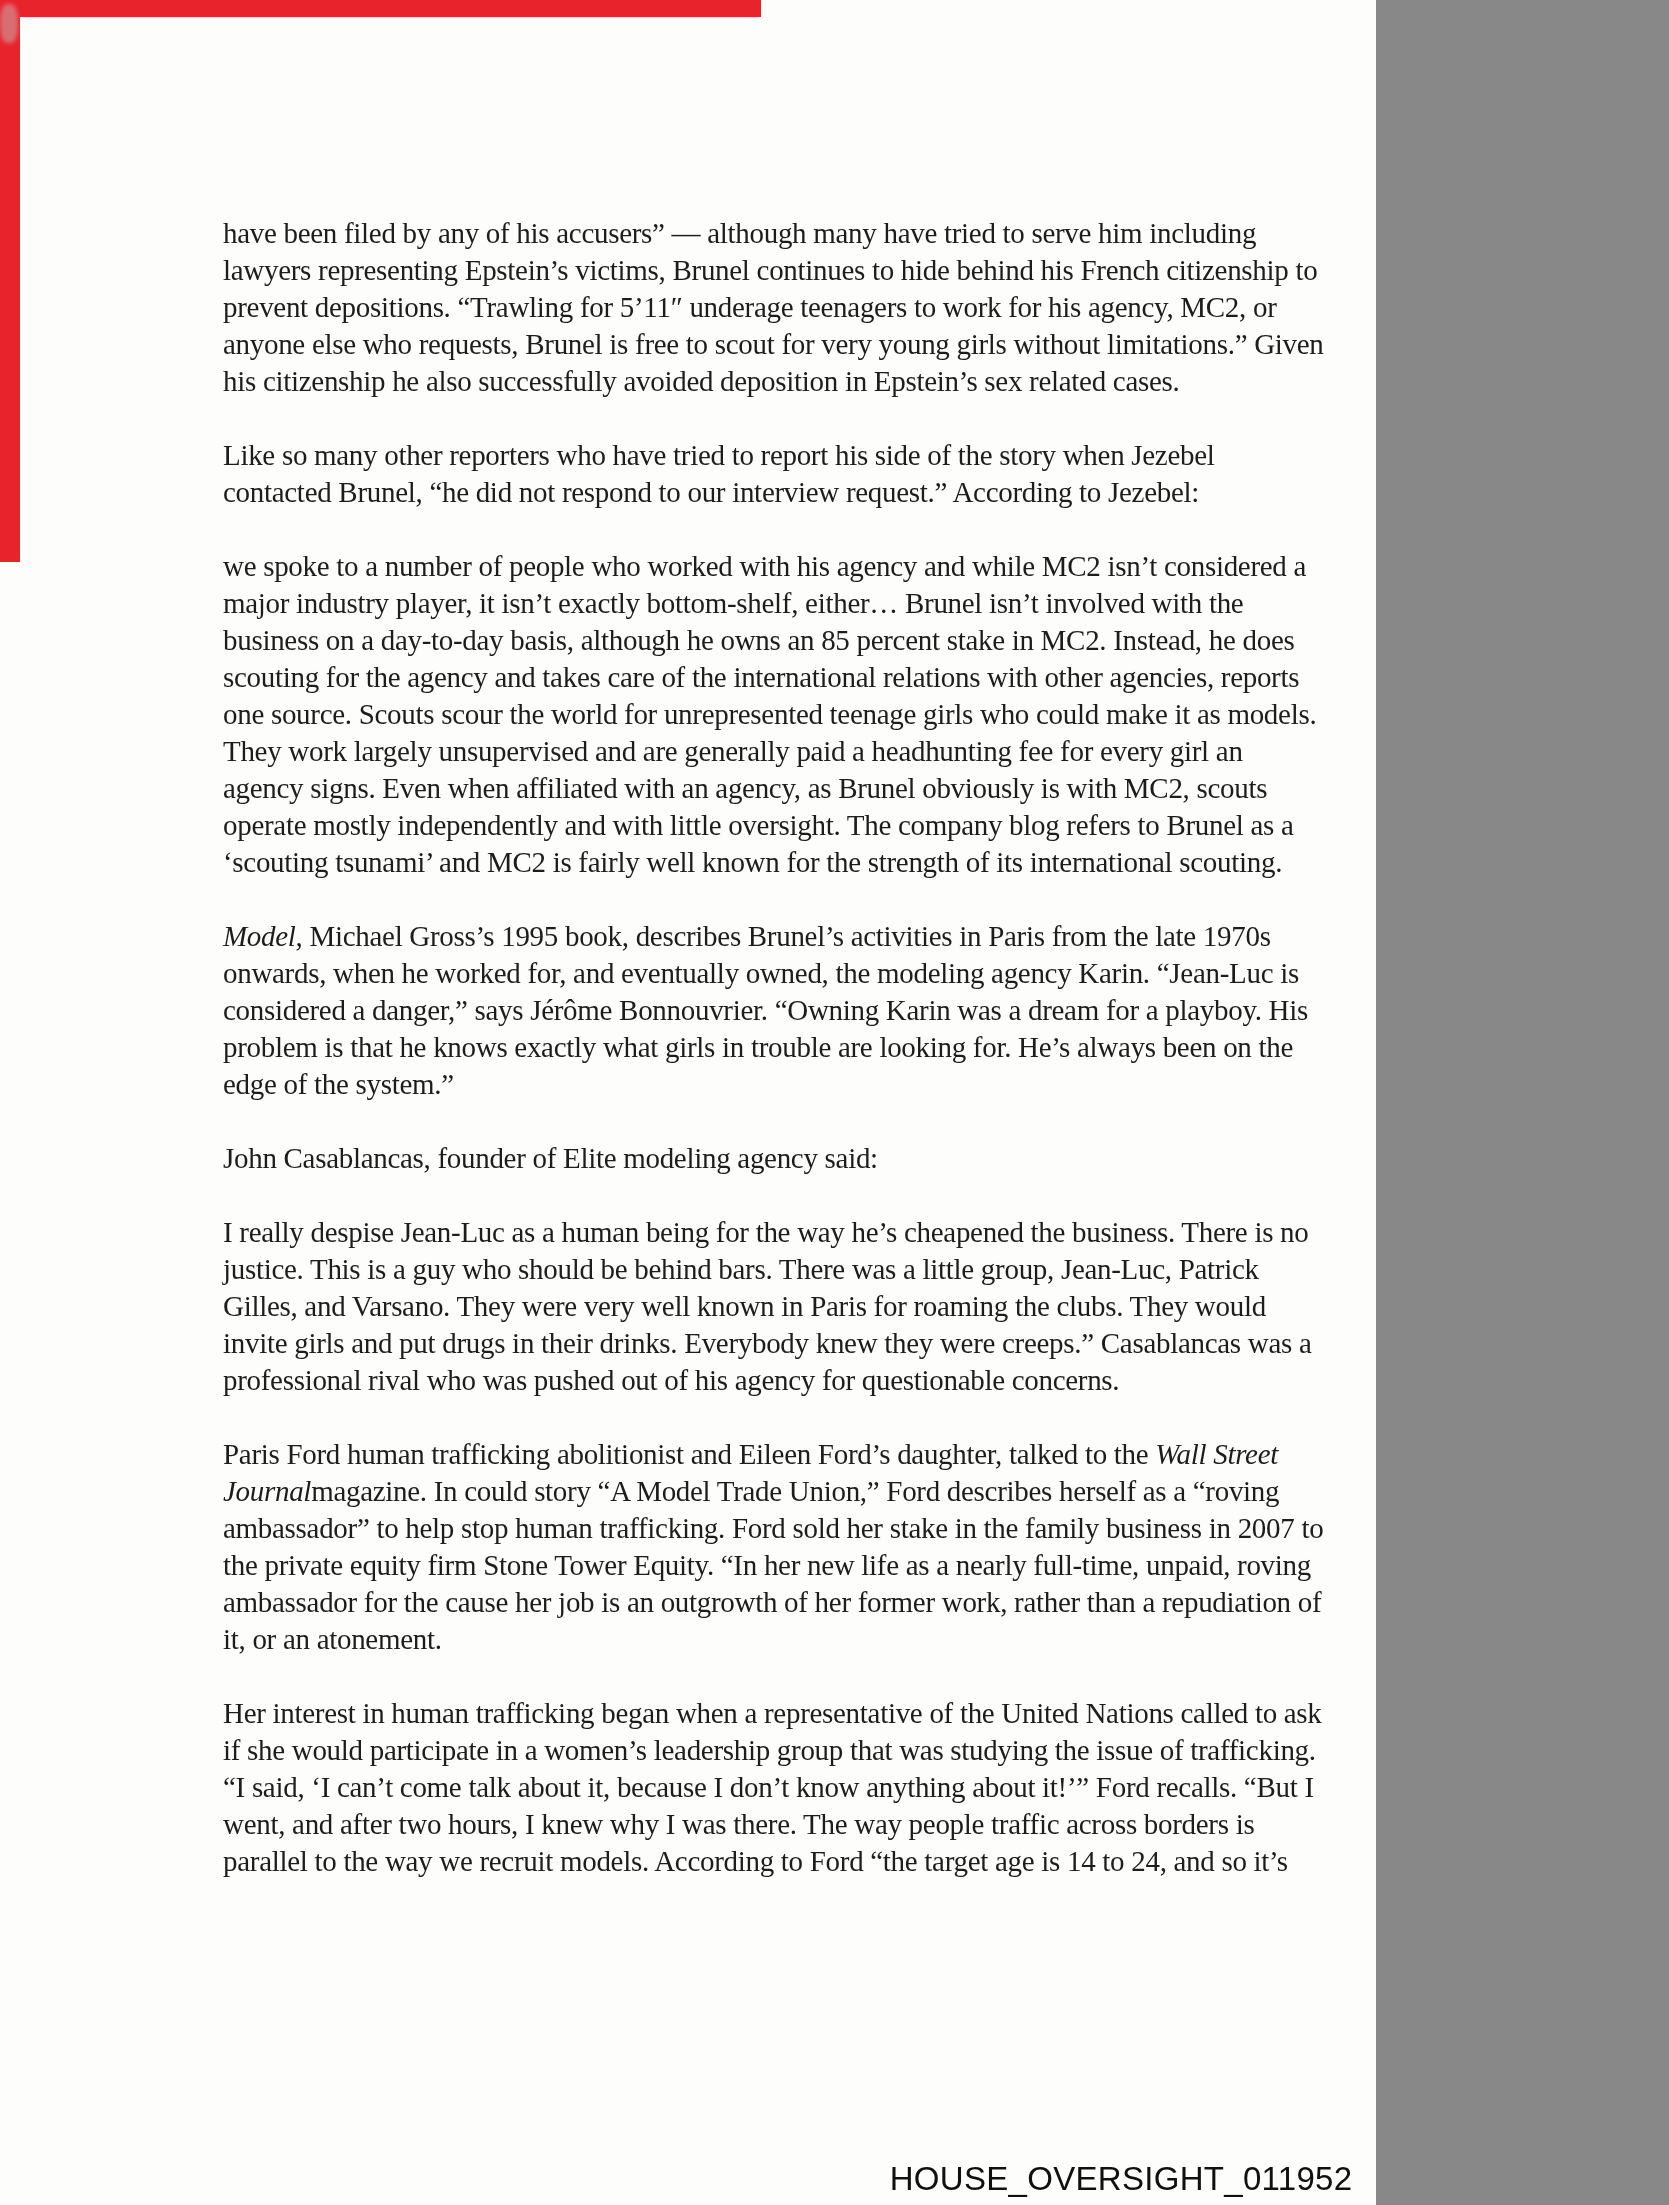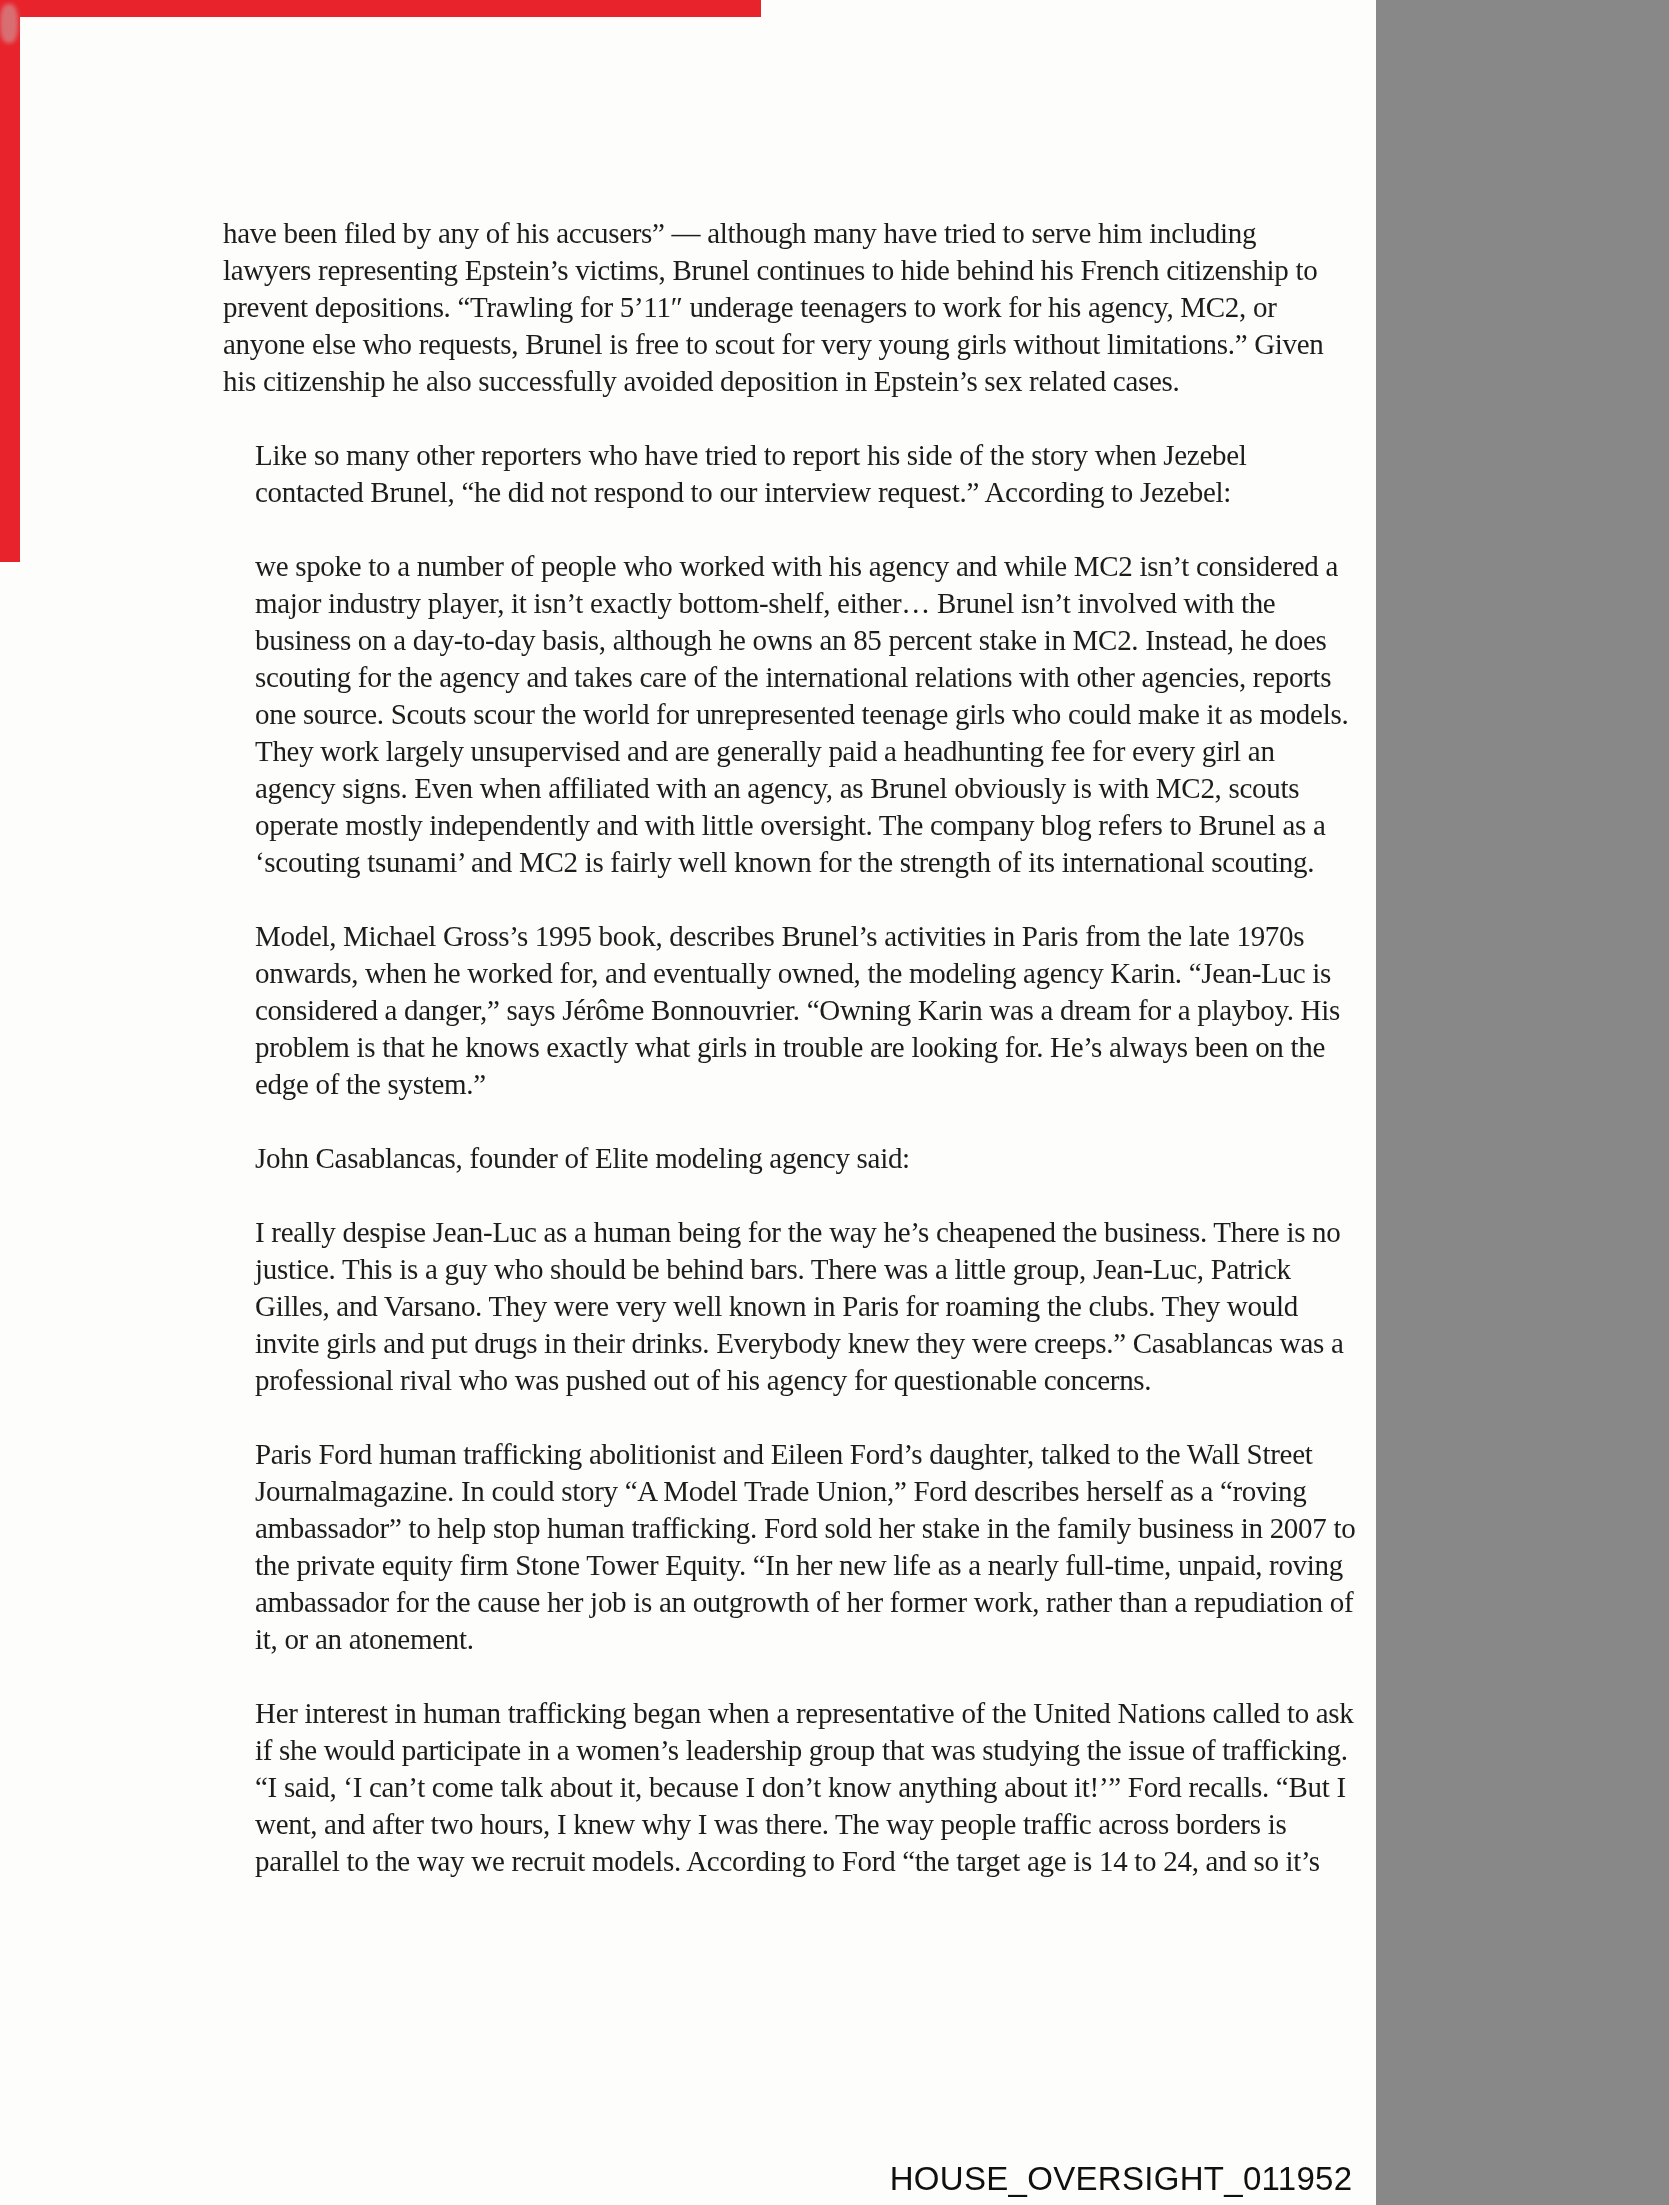--- a/index.html
+++ b/index.html
@@ -43,22 +43,22 @@
     width: 1299px;
   }
   .para {
     margin: 0;
     font-size: 29px;
     line-height: 37px;
     letter-spacing: -0.3px;
     white-space: pre-wrap;
     text-align: left;
   }
-  .para + .para { margin-top: 37px; margin-left: 32px; }
-  .run-italic { }
+  .para + .para { margin-top: 37px; }
+  .run-italic { font-style: italic; }
   .run-underline { }
   .page-number {
     position: absolute;
     left: 223px;
     top: 1931px;
     width: 1218px;
     text-align: right;
     font-size: 29px;
     line-height: 37px;
   }

